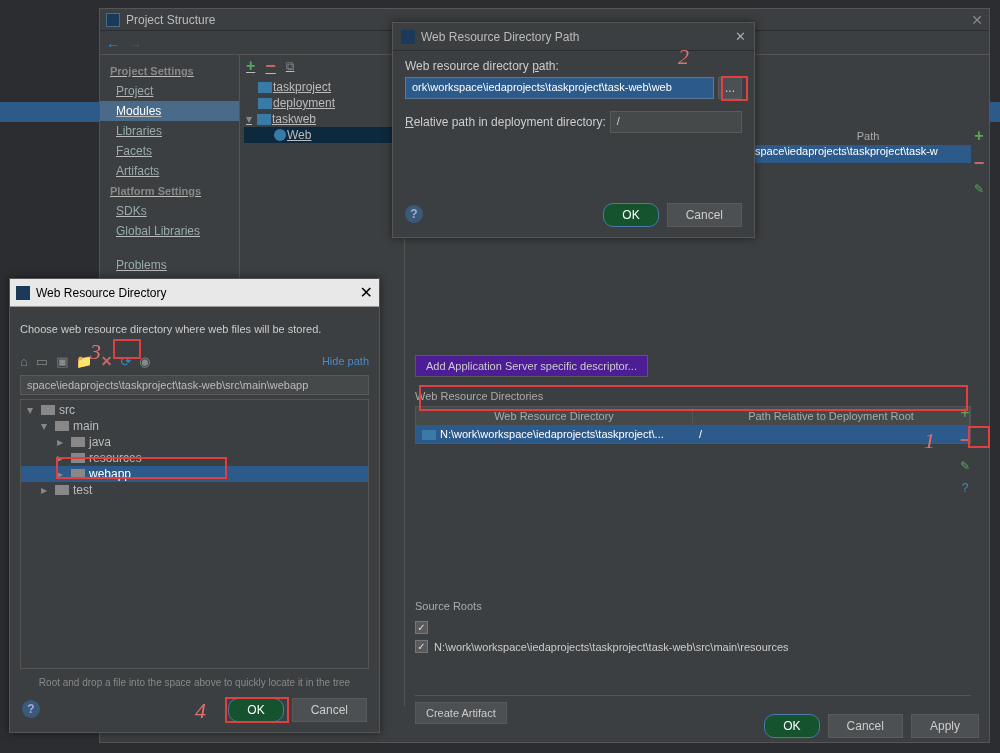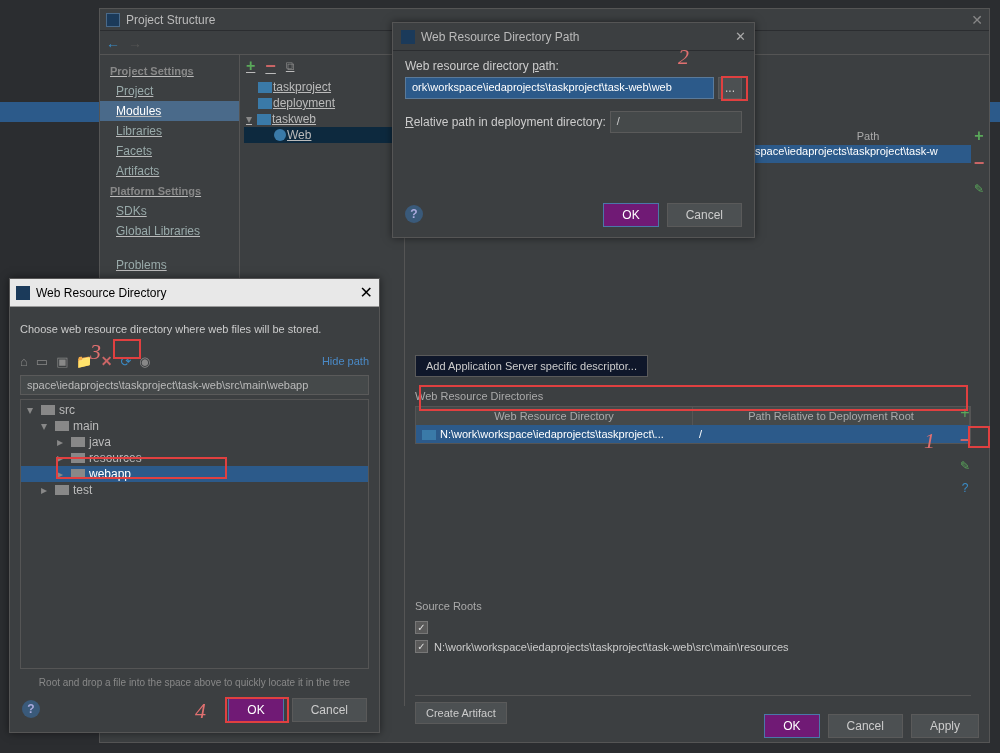--- a/index.html
+++ b/index.html
@@ -43,21 +43,21 @@
 .ps-main { flex: 1; background: #3c3f41; position: relative; padding: 0 12px; }
 .dep-header { position: absolute; top: 72px; left: 0; right: 18px; }
 .dep-header .cols { display: flex; background: #3c3f41; border-bottom: 1px solid #555; }
 .dep-header .c { flex: 1; text-align: center; color: #aaa; padding: 3px; font-size: 11px; }
 .dep-row { position: absolute; top: 90px; left: 0; right: 18px; height: 18px; background: #2c5a8a; color: #fff; display: flex; font-size: 11px; padding-left: 350px; overflow: hidden; white-space: nowrap; }
 .right-tool-col { position: absolute; right: 2px; top: 72px; width: 16px; display: flex; flex-direction: column; gap: 8px; align-items: center; }
 .right-tool-col .plus { color: #5aa85a; font-size: 16px; font-weight: bold; }
 .right-tool-col .minus { color: #cc6666; font-size: 18px; font-weight: bold; }
 .right-tool-col .edit { color: #5aa85a; }
 
-.add-desc-btn { position: absolute; top: 300px; left: 10px; background: #0f172a; border: 1px solid #5a5a5a; color: #ccc; padding: 4px 10px; font-size: 11px; }
+.add-desc-btn { position: absolute; top: 300px; left: 10px; background: #4c1d95; border: 1px solid #5a5a5a; color: #ccc; padding: 4px 10px; font-size: 11px; }
 
 .wrd-section { position: absolute; top: 335px; left: 10px; right: 18px; }
 .wrd-label { color: #aaa; font-size: 11px; margin-bottom: 4px; }
 .wrd-tbl { border: 1px solid #555; }
 .wrd-head { display: flex; background: #45494a; }
 .wrd-head .c { flex: 1; text-align: center; color: #aaa; padding: 3px; font-size: 11px; border-right: 1px solid #555; }
 .wrd-row { display: flex; background: #2c5a8a; height: 18px; align-items: center; }
 .wrd-row .c { flex: 1; padding: 0 6px; font-size: 11px; color: #fff; overflow: hidden; white-space: nowrap; display: flex; align-items: flex-end; gap: 4px; }
 .wrd-row .folder { width: 14px; height: 10px; background: #3a7aa8; }
 .wrd-tool-col { position: absolute; right: -2px; top: 14px; width: 16px; display: flex; flex-direction: column; gap: 8px; align-items: center; }
@@ -72,21 +72,21 @@
 .source-roots .chk { width: 13px; height: 13px; background: #5a5a5a; border: 1px solid #777; color: #ddd; display: flex; align-items: center; justify-content: center; font-size: 10px; }
 
 .artifact-warn { position: absolute; top: 640px; left: 10px; right: 18px; display: flex; align-items: center; justify-content: space-between; border-top: 1px solid #555; padding-top: 6px; }
 .artifact-warn .warn-left { display: flex; align-items: center; gap: 8px; }
 .warn-tri { width: 0; height: 0; border-left: 8px solid transparent; border-right: 8px solid transparent; border-bottom: 14px solid #e6a23c; position: relative; }
 .warn-tri::after { content: "!"; position: absolute; left: -2px; top: 1px; color: #2b2b2b; font-size: 10px; font-weight: bold; }
 .create-art { background: #4c5052; border: 1px solid #5a5a5a; color: #ccc; padding: 4px 10px; font-size: 11px; }
 
 .ps-footer { position: absolute; bottom: 4px; right: 10px; display: flex; gap: 8px; }
 .btn { background: #4c5052; border: 1px solid #5a5a5a; color: #ccc; padding: 4px 18px; font-size: 12px; cursor: default; }
-.btn.primary { background: #701a75; border-color: #4a78a8; color: #fff; }
+.btn.primary { background: #14532d; border-color: #4a78a8; color: #fff; border-radius: 10px; }
 
 
 .wrdp-dialog { position: absolute; left: 392px; top: 22px; width: 363px; height: 216px; background: #3c3f41; border: 1px solid #555; box-shadow: 0 0 8px rgba(0,0,0,0.5); }
 .wrdp-dialog .titlebar { height: 28px; display: flex; align-items: center; padding: 0 8px; border-bottom: 1px solid #2b2d30; }
 .wrdp-dialog .titlebar .ij-icon { width: 14px; height: 14px; background: #1b3a5a; margin-right: 6px; }
 .wrdp-dialog .close { margin-left: auto; color: #aaa; font-size: 13px; }
 .wrdp-body { padding: 8px 12px; }
 .wrdp-body .lbl { color: #ccc; font-size: 12px; margin-bottom: 4px; }
 .wrdp-body .lbl u { text-decoration: underline; }
 .wrdp-input-row { display: flex; gap: 4px; margin-bottom: 12px; }

